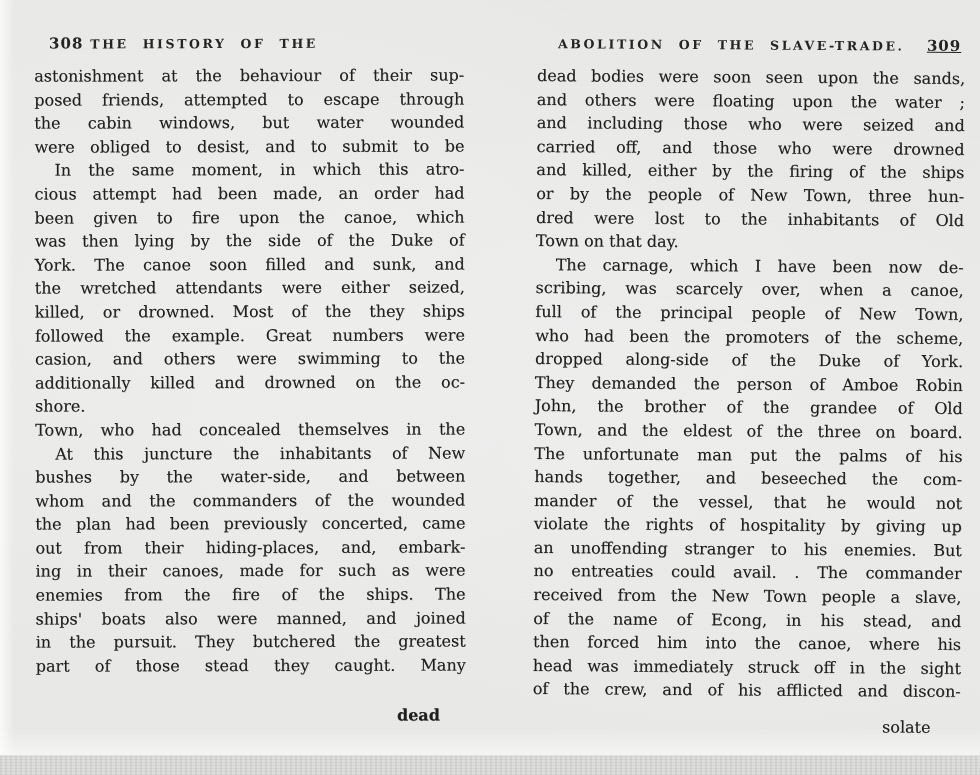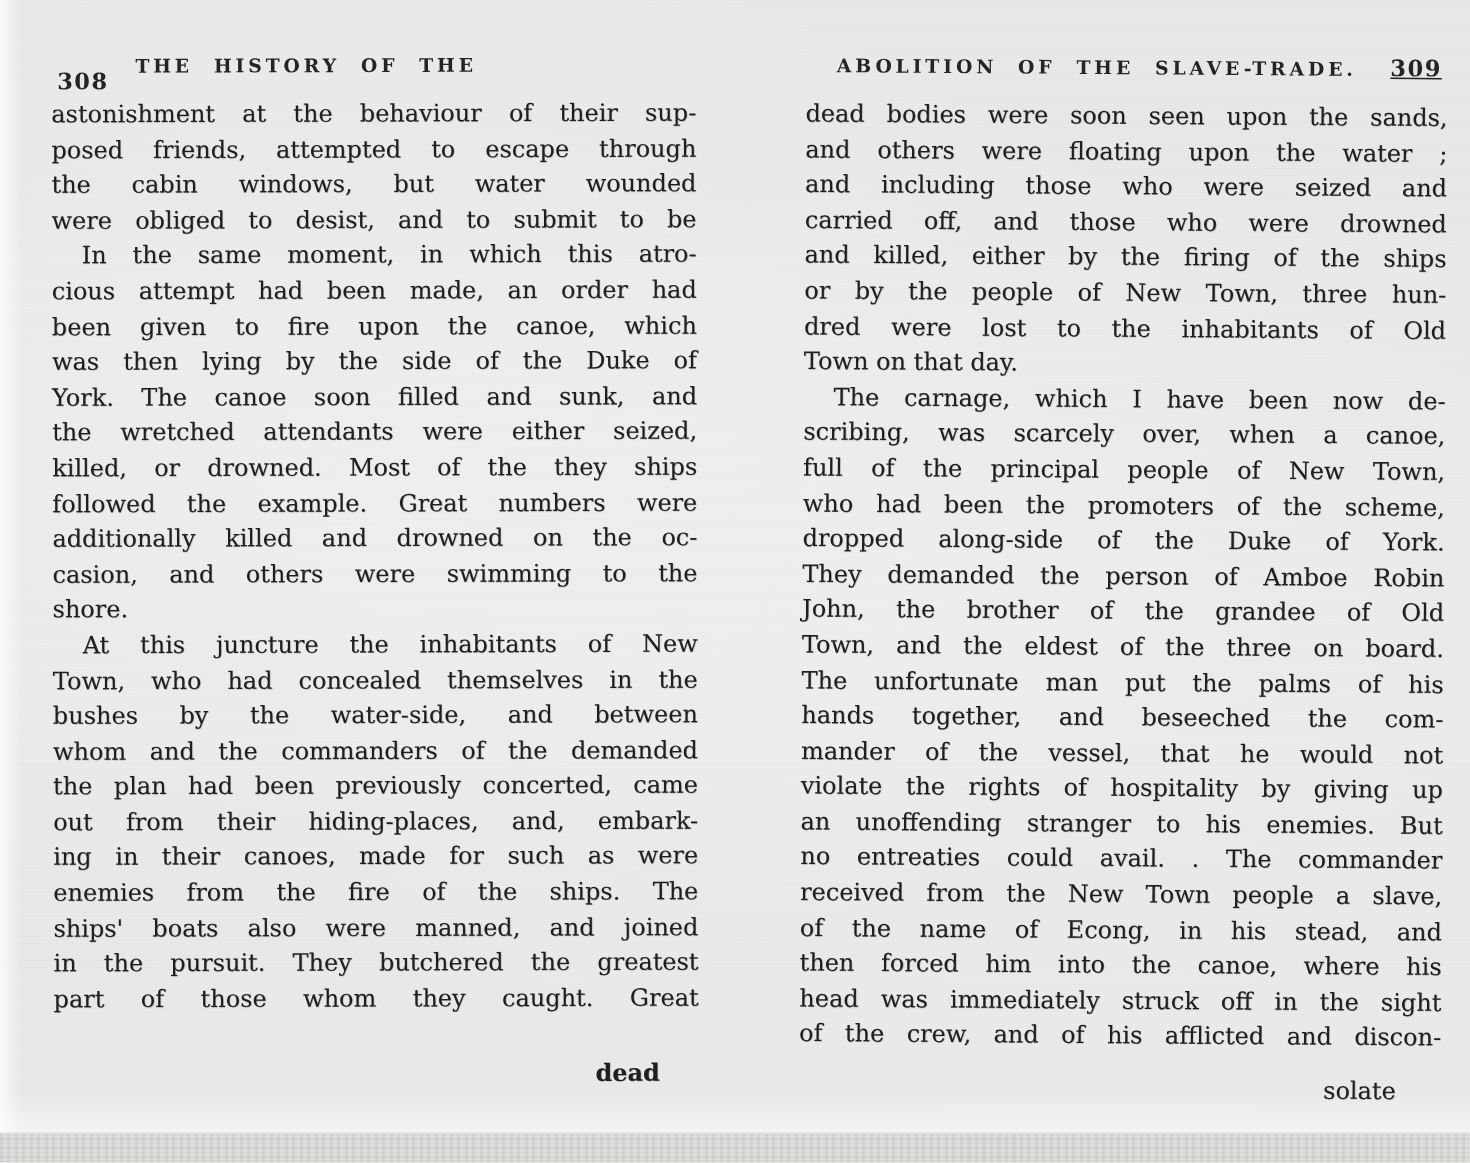--- a/index.html
+++ b/index.html
@@ -36,21 +36,21 @@
   .page-right { left: 537px; width: 428px; transform: rotate(0.4deg); transform-origin: 0 80px; }
 
   .running-head {
     position: absolute; top: 36px; left: 0; right: 0; height: 18px;
     font-size: 12.5px; font-weight: bold; letter-spacing: 2.6px; word-spacing: 7px;
     color: #242422;
   }
   .running-head .folio {
     position: absolute; top: -2px; font-size: 15px; letter-spacing: 1px; font-weight: bold;
   }
-  .page-left .folio { left: 4px; margin-top: 11px; }
+  .page-left .folio { left: 15px; }
   .page-right .folio { right: 4px; text-decoration: underline; }
   .running-head .title { display: block; text-align: center; }
   .page-left .title { padding-right: 90px; }
   .page-right .title { padding-right: 40px; }
 
   .page-body {
     position: absolute; top: 64px; left: 0; right: 0;
     font-size: 16px; line-height: 23.6px;
     text-shadow: 0.3px 0.3px 0.5px rgba(20,20,20,.4);
   }
@@ -78,34 +78,34 @@
       <div class="line just">the cabin windows, but water wounded</div>
       <div class="line just">were obliged to desist, and to submit to be</div>
       <div class="line indent just">In the same moment, in which this atro-</div>
       <div class="line just">cious attempt had been made, an order had</div>
       <div class="line just">been given to fire upon the canoe, which</div>
       <div class="line just">was then lying by the side of the Duke of</div>
       <div class="line just">York. The canoe soon filled and sunk, and</div>
       <div class="line just">the wretched attendants were either seized,</div>
       <div class="line just">killed, or drowned. Most of the they ships</div>
       <div class="line just">followed the example. Great numbers were</div>
+      <div class="line just">casion, and others were swimming to the</div>
       <div class="line just">additionally killed and drowned on the oc-</div>
-      <div class="line just">casion, and others were swimming to the</div>
       <div class="line">shore.</div>
+      <div class="line just">Town, who had concealed themselves in the</div>
       <div class="line indent just">At this juncture the inhabitants of New</div>
-      <div class="line just">Town, who had concealed themselves in the</div>
       <div class="line just">bushes by the water-side, and between</div>
-      <div class="line just">whom and the commanders of the demanded</div>
+      <div class="line just">whom and the commanders of the wounded</div>
       <div class="line just">the plan had been previously concerted, came</div>
       <div class="line just">out from their hiding-places, and, embark-</div>
       <div class="line just">ing in their canoes, made for such as were</div>
       <div class="line just">enemies from the fire of the ships. The</div>
       <div class="line just">ships' boats also were manned, and joined</div>
       <div class="line just">in the pursuit. They butchered the greatest</div>
-      <div class="line just">part of those whom they caught. Great</div>
+      <div class="line just">part of those stead they caught. Many</div>
     </div>
   <div class="page-body catch-holder" style="top:704px;font-weight:bold;">
     <div class="catchword">dead</div>
   </div>
 </section>
 
 <section class="page page-right">
   <header class="running-head">
     <span class="title">ABOLITION OF THE SLAVE-TRADE.</span>
     <span class="folio">309</span>

